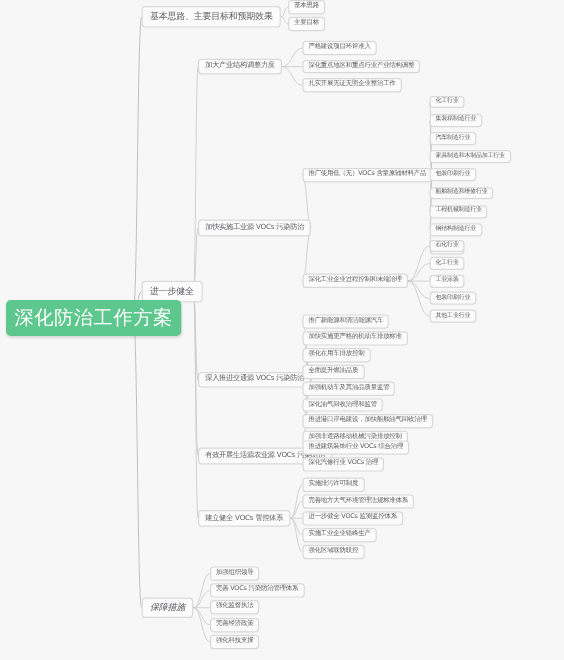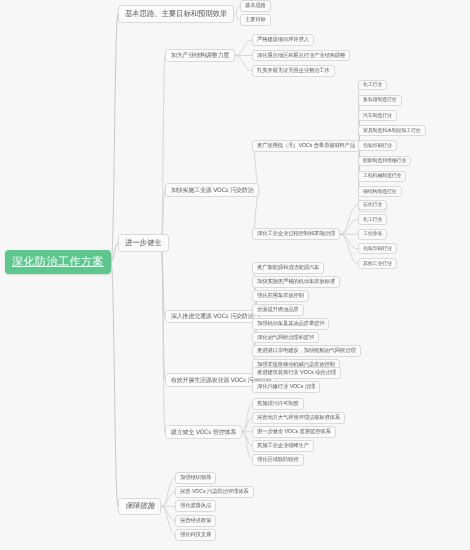--- a/index.html
+++ b/index.html
@@ -22,25 +22,24 @@
     white-space:nowrap;
     line-height:1.1;
     letter-spacing:-0.2px;
     box-shadow:0 0 0 0 rgba(0,0,0,0);
   }
   .node.root{
     background:#5ec78e;
     border:none;
     border-radius:4px;
     color:#ffffff;
-    font-size:11px;
+    font-size:16px;
     padding:6px 7px;
     letter-spacing:0.5px;
     box-shadow:0 1px 2px rgba(0,0,0,.12);
-    text-decoration:underline;
   }
   .node.l1{font-size:7.5px;padding:3.5px 6px;}
   .node.l2{font-size:6px;padding:2.5px 5px;}
   .node.l3{font-size:5.4px;padding:2px 4px;}
   .node.l4{font-size:5px;padding:1.6px 4px;}
 </style>
 </head>
 <body>
 
 <div id="canvas">

